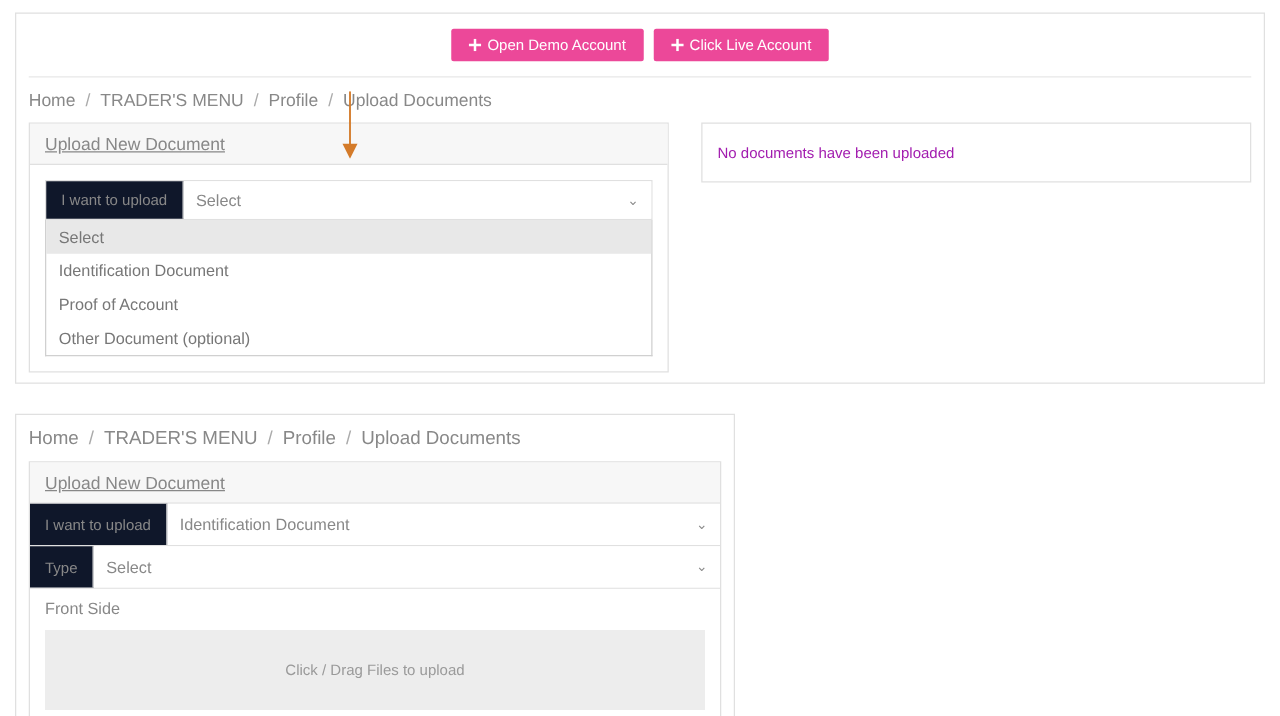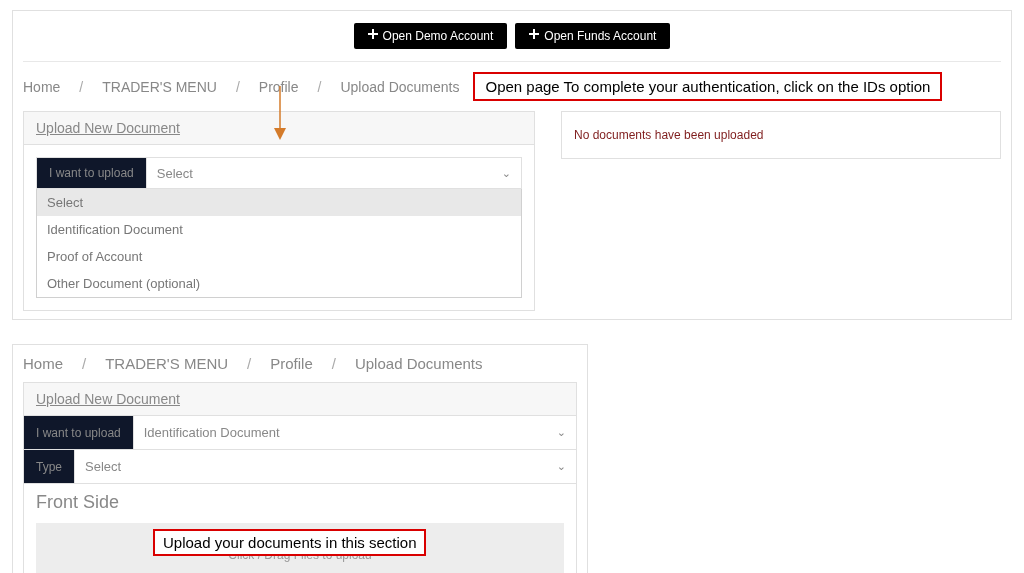--- a/index.html
+++ b/index.html
@@ -1,86 +1,85 @@
 <!DOCTYPE html>
 <html><head>
 <meta charset="utf-8">
 <style>
   * { box-sizing: border-box; margin: 0; padding: 0; }
   body { font-family: Arial, sans-serif; background: #fff; color: #555; font-size: 13px; }
   
   
   .panel1 { border: 1px solid #e0e0e0; margin: 10px 12px; padding: 8px 10px; }
   .top-buttons { display: flex; justify-content: center; gap: 8px; padding: 4px 0 12px; border-bottom: 1px solid #e8e8e8; }
-  .btn-blue { background: #000000; color: #fff; border: none; padding: 6px 14px; font-size: 12px; border-radius: 2px; cursor: pointer; display: flex; gap: 5px; }
+  .btn-blue { background: #ec4899; color: #fff; border: none; padding: 6px 14px; font-size: 12px; border-radius: 2px; cursor: pointer; display: flex; align-items: center; gap: 5px; }
   .btn-blue svg { flex-shrink: 0; }
   
   .breadcrumb-row { display: flex; align-items: center; gap: 14px; padding: 10px 0; }
-  .breadcrumb { color: #888; font-size: 14px; display: flex; gap: 19px; align-items: center; }
+  .breadcrumb { color: #888; font-size: 14px; display: flex; gap: 8px; align-items: center; }
   .breadcrumb span.sep { color: #aaa; }
   .annot-red { border: 2px solid #d90000; padding: 4px 10px; color: #000; font-size: 15px; }
   
   .cols { display: flex; gap: 26px; align-items: flex-start; }
   .col-left { flex: 1; border: 1px solid #e0e0e0; position: relative; }
   .col-right { flex: 0 0 440px; border: 1px solid #e0e0e0; }
   .card-head { background: #f7f7f7; border-bottom: 1px solid #e0e0e0; padding: 8px 12px; color: #888; font-size: 14px; text-decoration: underline; }
   .card-body { padding: 12px; }
   .sel-row { display: flex; align-items: stretch; border: 1px solid #e0e0e0; }
   .sel-label { padding: 8px 12px; background: #0f172a; border-right: 1px solid #e0e0e0; color: #888; font-size: 12px; flex: 0 0 auto; display:flex; align-items:center;}
   .sel-box { flex: 1; padding: 7px 10px; background: #fff; display:flex; align-items:center; justify-content:space-between; color:#888; position:relative;}
   .chev { color:#888; font-size:11px;}
   .dropdown { border: 1px solid #d0d0d0; border-top:none; background:#fff; }
   .dd-item { padding: 6px 10px; color:#777; font-size:13px; }
   .dd-item.sel { background:#e8e8e8; }
-  .no-docs { color:#7f1d1d; font-size:12px; padding: 4px 0; }
+  .no-docs { color:#a21caf; font-size:12px; padding: 4px 0; }
   
   .arrow-down { position:absolute; top:-26px; left:246px; pointer-events:none;}
   
   
   .panel2 { border: 1px solid #e0e0e0; margin: 24px 12px 10px; padding: 8px 10px; width: 576px; position: relative; }
   .panel2 .breadcrumb { padding: 2px 0 10px; color:#888; font-size:15px;}
   .card2 { border: 1px solid #e0e0e0; }
   .card2 .card-head { font-size:14px; }
   .sel-row2 { display:flex; border-bottom:1px solid #e0e0e0; }
   .sel-row2 .sel-label { border-right:1px solid #e0e0e0; padding:9px 12px; font-size:12px;}
   .sel-row2 .sel-box { padding:9px 10px; }
-  .front-label { padding:8px 12px 4px; color:#888; font-size:18px;}
+  .front-label { padding:8px 12px 4px; color:#888; font-size:13px;}
   .annot-red2 { border:2px solid #d90000; padding:3px 8px; color:#000; font-size:15px; position:absolute; left:140px; top:184px; background:#fff;}
   .dropzone { margin: 6px 12px 10px; background:#ededed; height:64px; display:flex; align-items:center; justify-content:center; color:#9a9a9a; font-size:12px;}
 </style>
 </head>
 <body>
 
 <div class="panel1">
   <div class="top-buttons">
     <button class="btn-blue">
       <svg width="10" height="10" viewBox="0 0 10 10">
           <path d="M4 0h2v4h4v2H6v4H4V6H0V4h4z" fill="#fff"></path>
         </svg>
       <span>Open Demo Account</span>
     </button>
     <button class="btn-blue">
       <svg width="10" height="10" viewBox="0 0 10 10">
           <path d="M4 0h2v4h4v2H6v4H4V6H0V4h4z" fill="#fff"></path>
         </svg>
-      <span>Open Funds Account</span>
+      <span>Click Live Account</span>
     </button>
   </div>
 
   <div class="breadcrumb-row">
     <div class="breadcrumb">
       <span>Home</span>
         <span class="sep">/</span>
       <span>TRADER'S MENU</span>
         <span class="sep">/</span>
       <span>Profile</span>
         <span class="sep">/</span>
       <span>Upload Documents</span>
     </div>
-    <div class="annot-red">Open page To complete your authentication, click on the IDs option</div>
   </div>
 
   <div class="cols">
     <div class="col-left">
       <svg class="arrow-down" width="20" height="54" viewBox="0 0 20 54">
           <line x1="10" y1="0" x2="10" y2="44" stroke="#d47b2a" stroke-width="1.5"></line>
           <path d="M10 54 L4 42 L16 42 Z" fill="#d47b2a"></path>
         </svg>
       <div class="card-head">Upload New Document</div>
       <div class="card-body">
@@ -127,20 +126,19 @@
       </div>
     </div>
     <div class="sel-row2">
       <div class="sel-label">Type</div>
       <div class="sel-box">
         <span>Select</span>
         <span class="chev">⌄</span>
       </div>
     </div>
     <div class="front-label">Front Side</div>
-    <div class="annot-red2">Upload your documents in this section</div>
     <div class="dropzone">
       <span>Click / Drag Files to upload</span>
     </div>
 
   </div>
 
 </div>
 
 </body></html>

